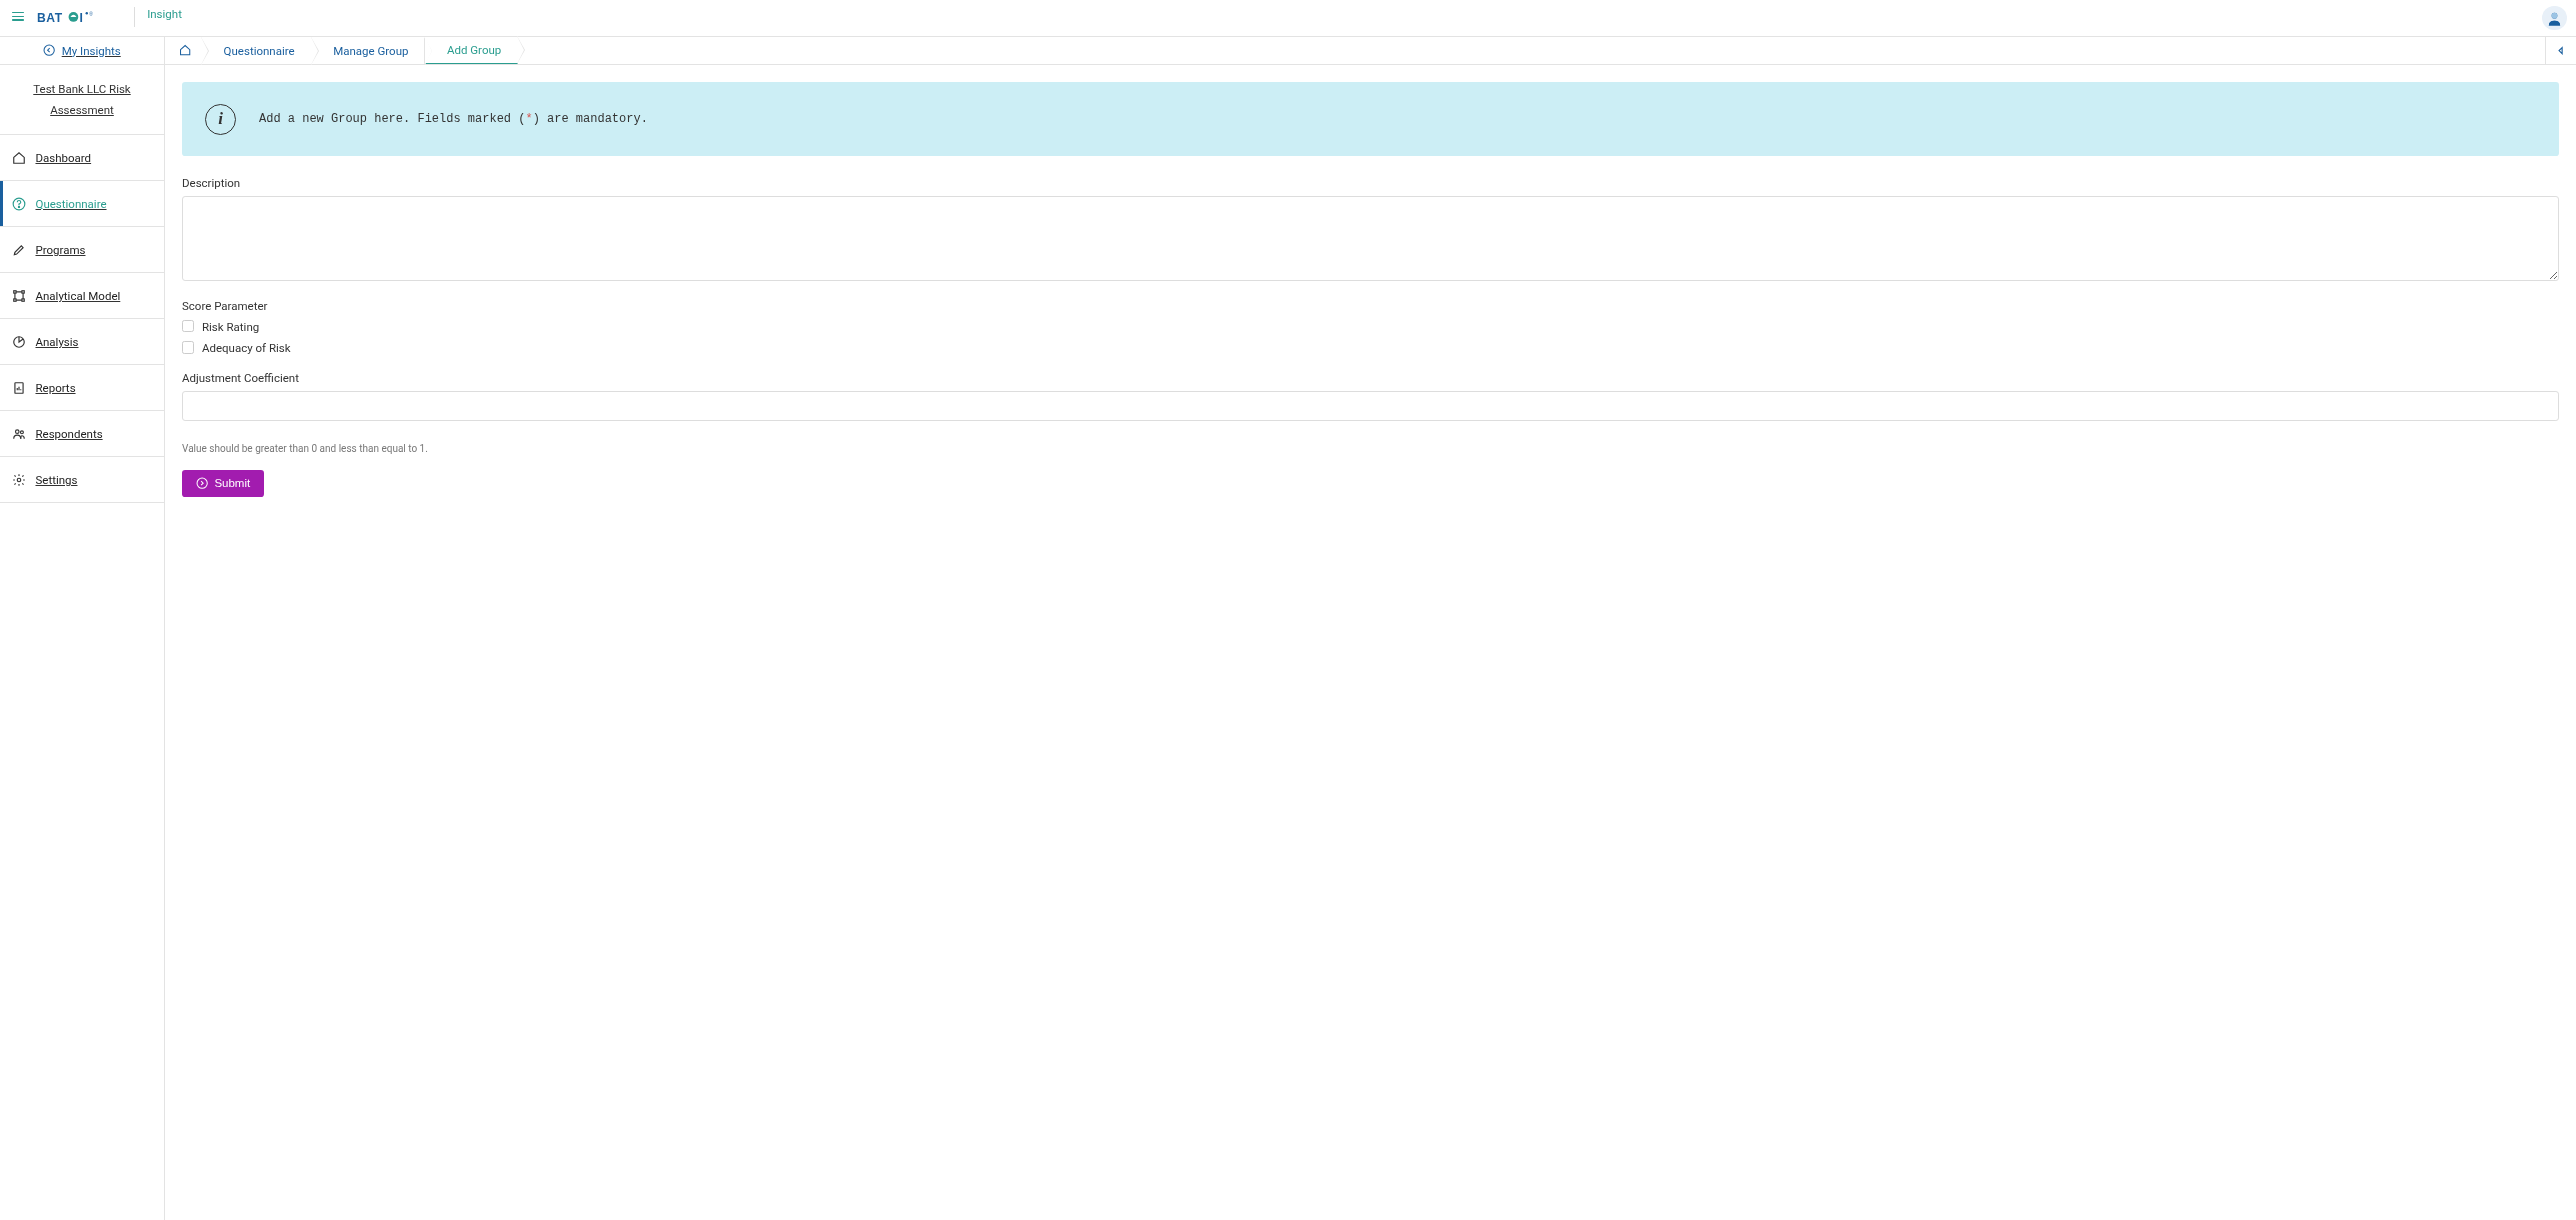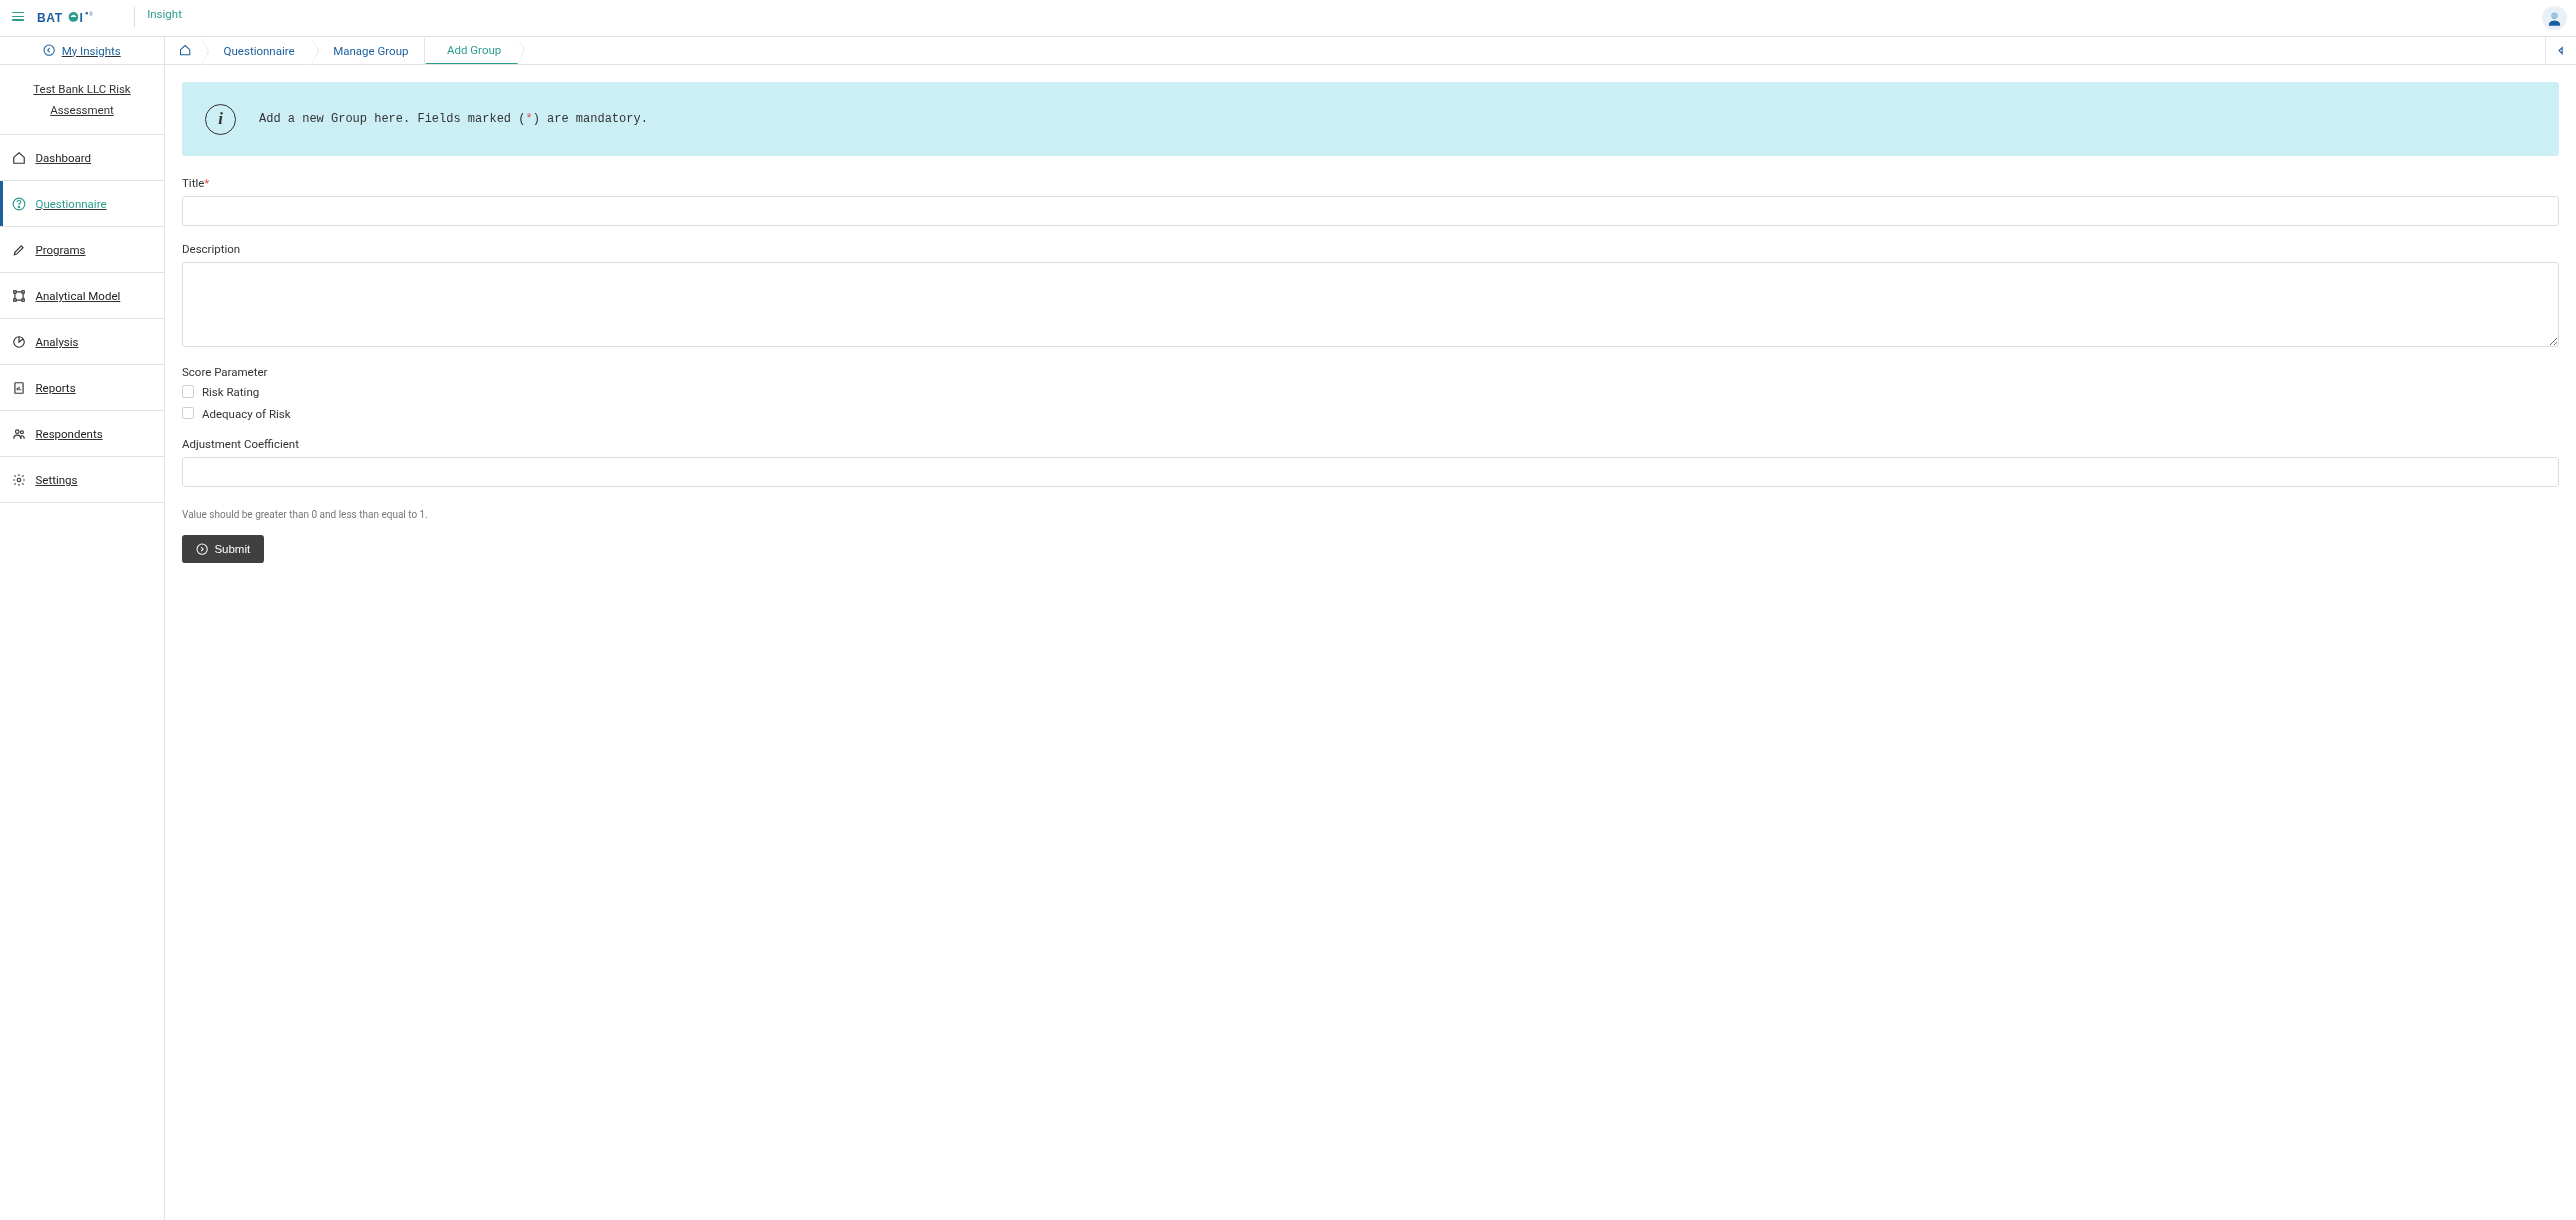--- a/index.html
+++ b/index.html
@@ -259,21 +259,21 @@
     appearance: none;
     cursor: pointer;
     background: #fff;
   }
   .help-text {
     font-size: 10px;
     color: #777;
     margin-top: 22px;
   }
   .submit-btn {
-    background: #404040;
+    background: #a21caf;
     color: #fff;
     border: none;
     border-radius: 3.1px;
     padding: 7.7px 14px;
     font-size: 11.5px;
     display: inline-flex;
     align-items: center;
     gap: 6.1px;
     cursor: pointer;
   }
@@ -438,26 +438,20 @@
     </div>
 
     <div class="content-inner">
       <div class="info-banner">
         <div class="info-icon-circle">i</div>
         <div class="info-text">
           <span>Add a new Group here. Fields marked (</span><span class="asterisk">*</span><span>) are mandatory.</span>
         </div>
       </div>
 
-      <div class="form-group">
-        <label class="form-label">
-          <span>Title</span><span class="req">*</span>
-        </label>
-        <input type="text" class="form-control" value="" style="">
-      </div>
 
       <div class="form-group">
         <label class="form-label">Description</label>
         <textarea class="form-control" style=""></textarea>
       </div>
 
       <div class="form-group">
         <label class="form-label">Score Parameter</label>
         <div class="checkbox-row">
           <input type="checkbox" style="">

